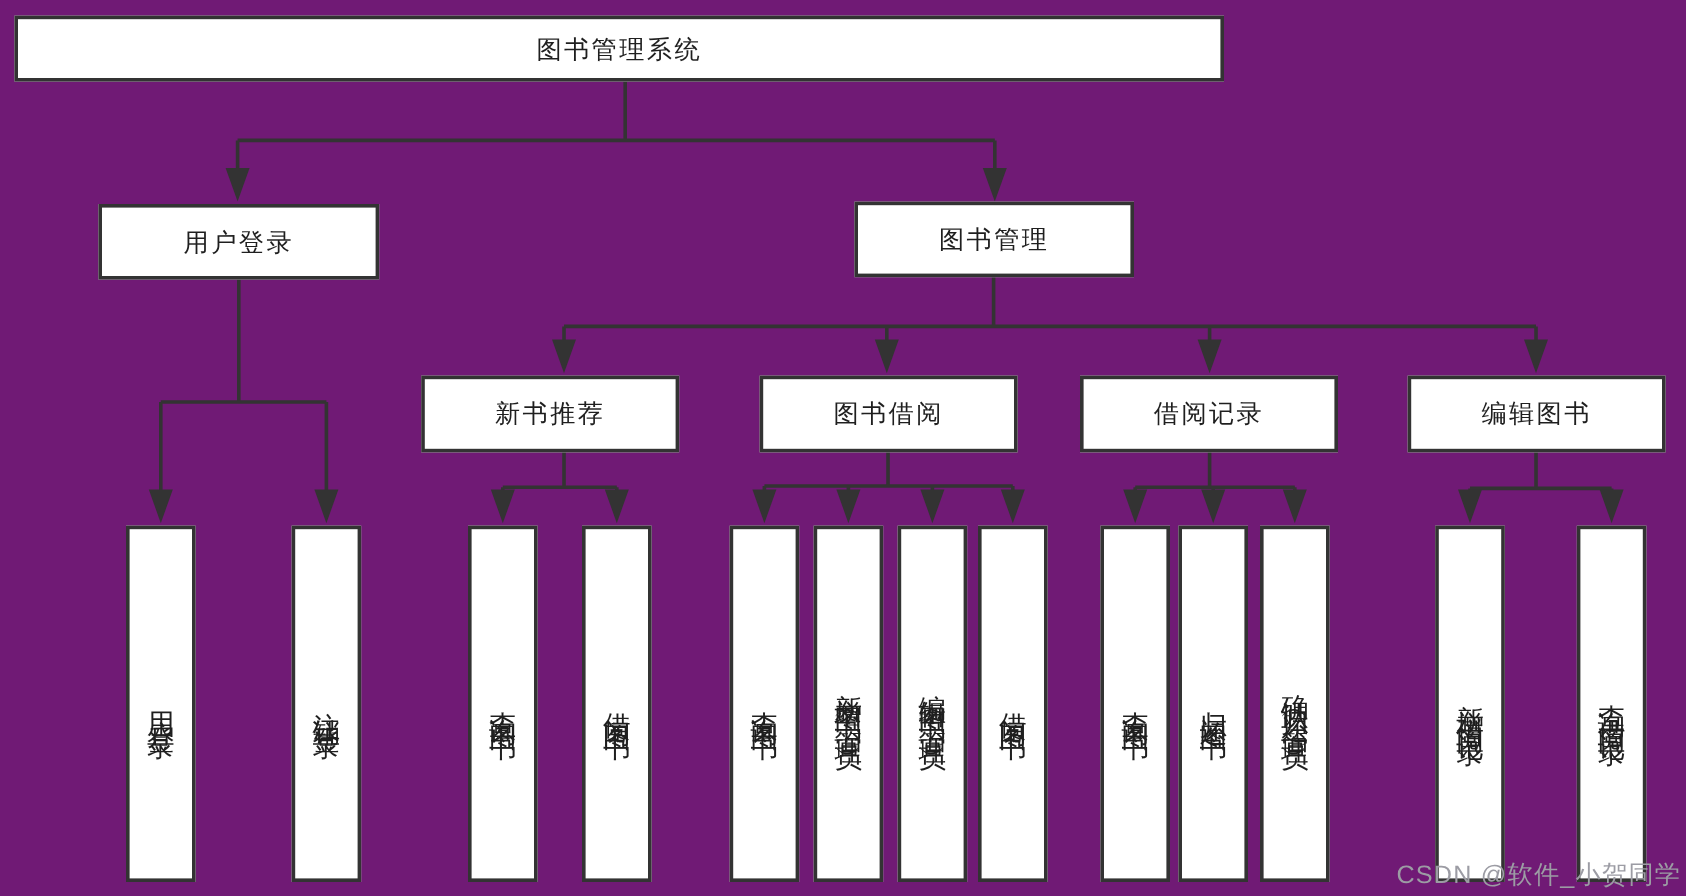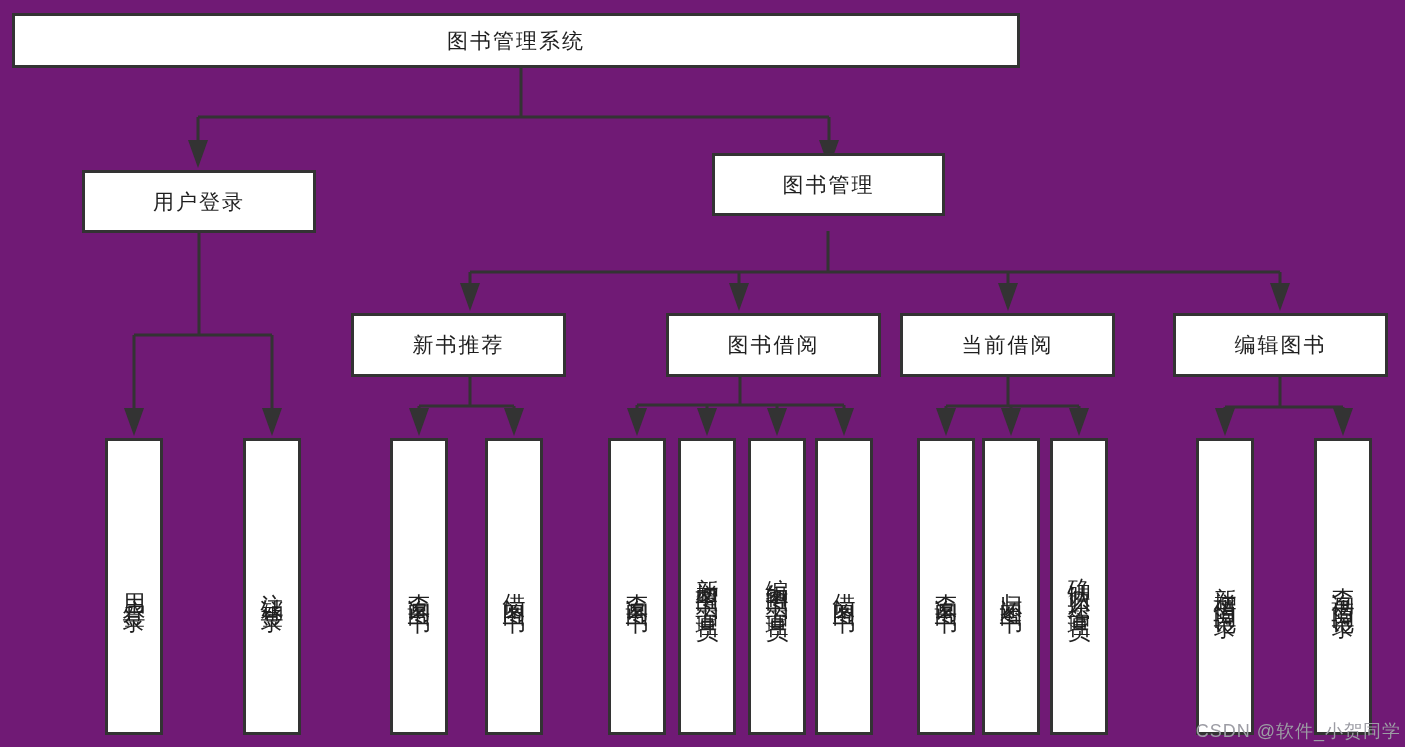--- a/index.html
+++ b/index.html
@@ -40,28 +40,28 @@
     writing-mode: vertical-rl;
     text-orientation: mixed;
     font-size: 23px;
     letter-spacing: 6px;
     line-height: 1;
     white-space: nowrap;
     max-height: 285px;
   }
   .root  { left: 12px;  top: 13px;  width: 1008px; height: 55px; }
   .lvl1a { left: 82px;  top: 170px; width: 234px;  height: 63px; }
-  .lvl1b { left: 712px; top: 153px; width: 233px;  height: 63px; }
+  .lvl1b { left: 712px; top: 168px; width: 233px;  height: 63px; }
   .lvl3  { top: 313px; width: 215px; height: 64px; }
   .leaf  { top: 438px; width: 58px;  height: 297px; border-width: 3px; }
   .watermark {
     position: absolute;
     right: 4px;
     bottom: 4px;
-    font-size: 18px;
+    font-size: 21px;
     color: #9c9ca4;
     letter-spacing: 1px;
     white-space: nowrap;
   }
 </style>
 </head>
 <body>
 
 <div id="diagram">
 
@@ -105,25 +105,25 @@
   <div class="box h lvl1a">
     <span>用户登录</span>
   </div>
   <div class="box h lvl1b">
     <span>图书管理</span>
   </div>
 
   <div class="box h lvl3" style="left:351px">
     <span>新书推荐</span>
   </div>
-  <div class="box h lvl3" style="left:666px">
+  <div class="box h lvl3" style="left:633px">
     <span>图书借阅</span>
   </div>
   <div class="box h lvl3" style="left:900px">
-    <span>当前借阅</span>
+    <span>借阅记录</span>
   </div>
   <div class="box h lvl3" style="left:1173px">
     <span>编辑图书</span>
   </div>
 
   <div class="box v leaf" style="left:105px">
     <span>用户登录</span>
   </div>
   <div class="box v leaf" style="left:243px">
     <span>注销登录</span>

